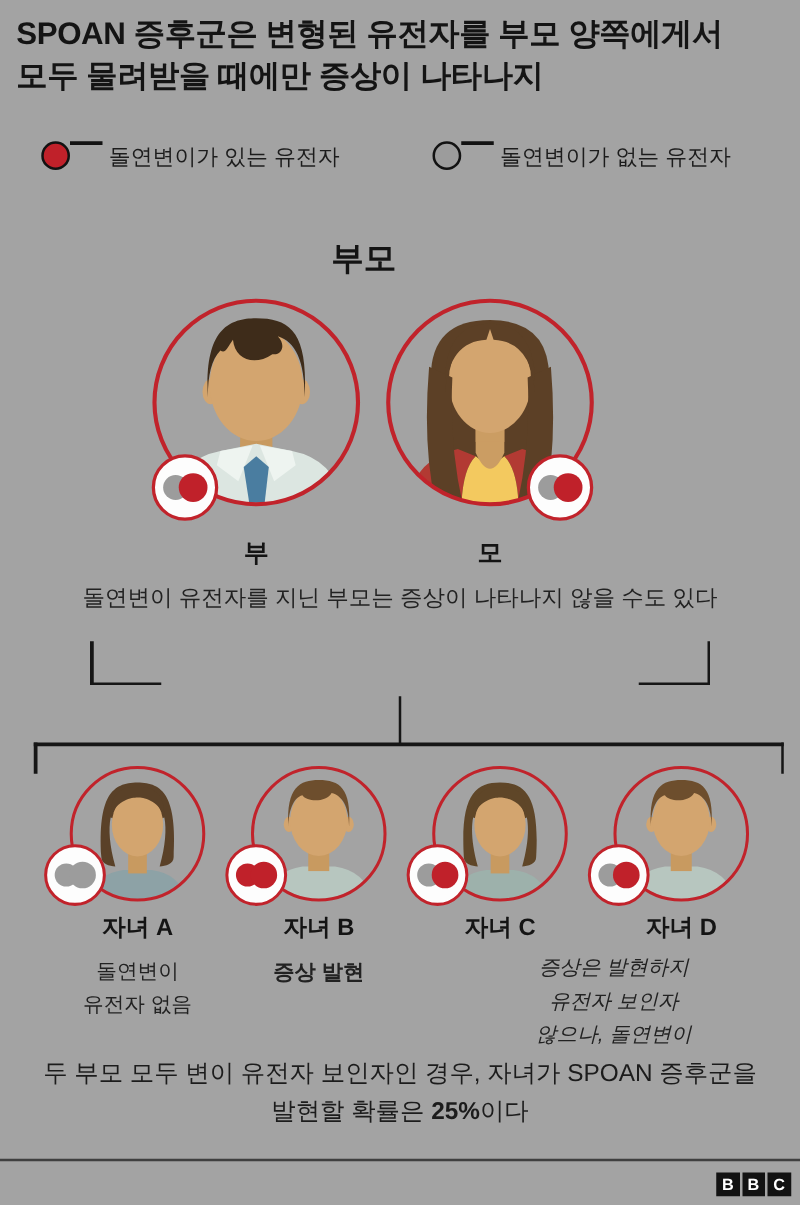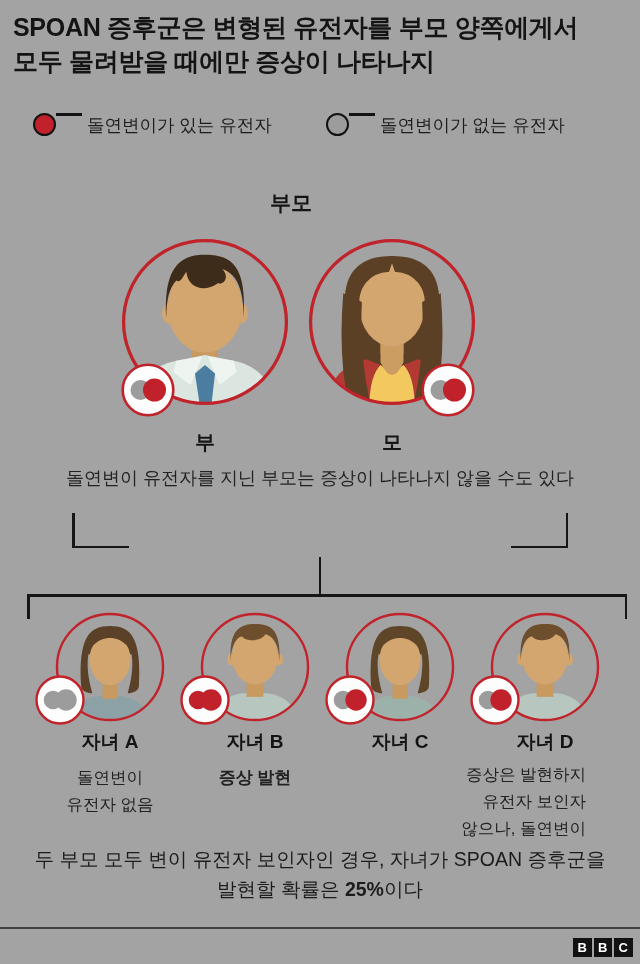--- a/index.html
+++ b/index.html
@@ -11,21 +11,21 @@
   .abs{position:absolute;}
   
   #title{left:13px;top:10px;width:615px;font-size:25px;line-height:34px;font-weight:600;color:#141414;letter-spacing:-0.3px;}
   
   .legend-item{display:flex;align-items:flex-start;top:113px;height:28px;}
   .legend-dot{width:23px;height:23px;border-radius:50%;border:2px solid #121212;box-sizing:border-box;flex:0 0 auto;}
   .legend-line{width:26px;height:2.5px;background:#121212;flex:0 0 auto;}
   .legend-label{font-size:17.5px;color:#1c1c1c;padding-left:5px;white-space:nowrap;}
   
   .center-text{text-align:center;}
-  #parents-heading{left:191px;top:189px;width:200px;font-size:21px;font-weight:700;color:#141414;}
+  #parents-heading{left:191px;top:189px;width:200px;font-size:26px;font-weight:700;color:#141414;}
   .person-label{top:429px;width:120px;font-size:20px;font-weight:700;color:#141414;}
   #parents-caption{left:0;top:466px;width:640px;font-size:18px;color:#222;}
   #possibility-label{left:195px;top:528px;width:250px;font-size:18px;color:#191919;}
   
   .line{background:#161616;}
   
   .child-label{top:729px;width:112px;font-size:19px;font-weight:700;color:#141414;}
   .child-caption{font-size:16.5px;line-height:27px;color:#222;}
   
   #footer{left:0;top:844px;width:640px;font-size:19.5px;line-height:30px;color:#1c1c1c;}
@@ -43,21 +43,21 @@
   <div class="abs" id="title">
     <div>SPOAN 증후군은 변형된 유전자를 부모 양쪽에게서</div>
     <div>모두 물려받을 때에만 증상이 나타나지</div>
   </div>
 
   <div class="abs legend-item" style="left:33px;">
     <span class="legend-dot gene-dot" style="background: rgb(192, 33, 42); fill: rgb(192, 33, 42);"></span>
     <span class="legend-line"></span>
     <span class="legend-label">돌연변이가 있는 유전자</span>
   </div>
-  <div class="abs legend-item" style="left:326px;">
+  <div class="abs legend-item" style="left:346px;">
     <span class="legend-dot gene-dot" style="background: rgb(156, 156, 156); fill: rgb(156, 156, 156);"></span>
     <span class="legend-line"></span>
     <span class="legend-label">돌연변이가 없는 유전자</span>
   </div>
 
   <div class="abs center-text" id="parents-heading">부모</div>
 
   <div class="abs" style="left:119px;top:236px;width:172px;height:172px;">
     <svg viewBox="0 0 120 120" width="172" height="172">
       <defs>
@@ -242,21 +242,21 @@
   <div class="abs center-text child-label" style="left:199px;">자녀 B</div>
   <div class="abs center-text child-label" style="left:489px;">자녀 D</div>
 
   <div class="abs center-text child-caption" style="left:30px;top:764px;width:160px;">
     <div>돌연변이</div>
     <div>유전자 없음</div>
   </div>
   <div class="abs center-text child-caption" style="left:175px;top:764px;width:160px;font-weight:700;font-size:17px;">
     <div>증상 발현</div>
   </div>
-  <div class="abs child-caption" style="left:396px;top:761px;width:190px;text-align:right;">
+  <div class="abs child-caption" style="left:396px;top:761px;width:190px;text-align:center;font-style:italic;">
     <div>증상은 발현하지</div>
     <div>유전자 보인자</div>
     <div>않으나, 돌연변이</div>
   </div>
 
   <div class="abs center-text" id="footer">
     <div>두 부모 모두 변이 유전자 보인자인 경우, 자녀가 SPOAN 증후군을</div>
     <div><span>발현할 확률은 </span><b>25%</b><span>이다</span></div>
   </div>
 

